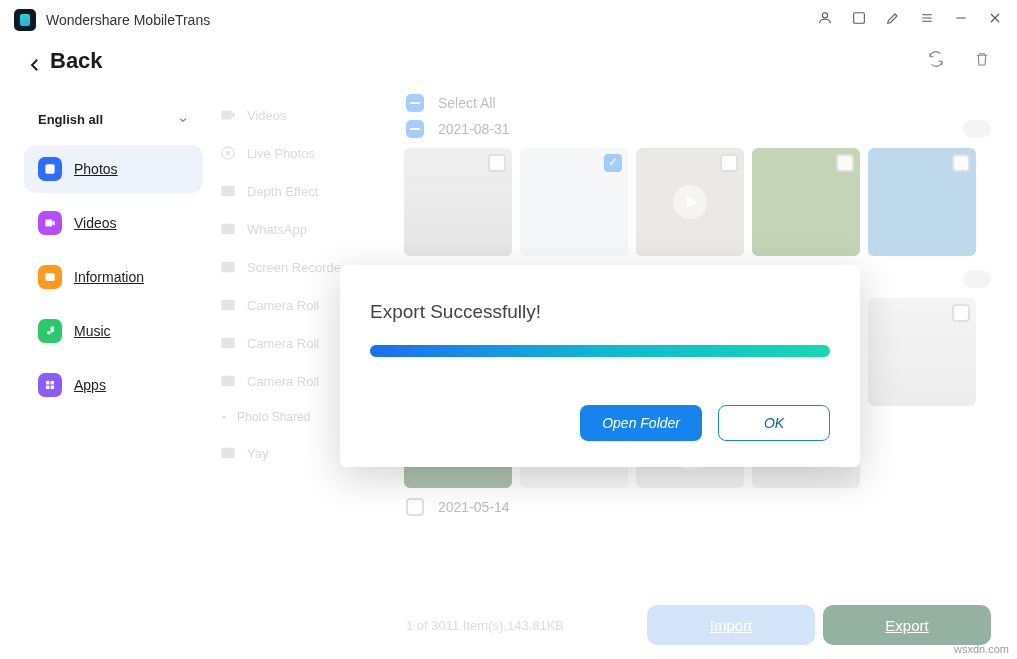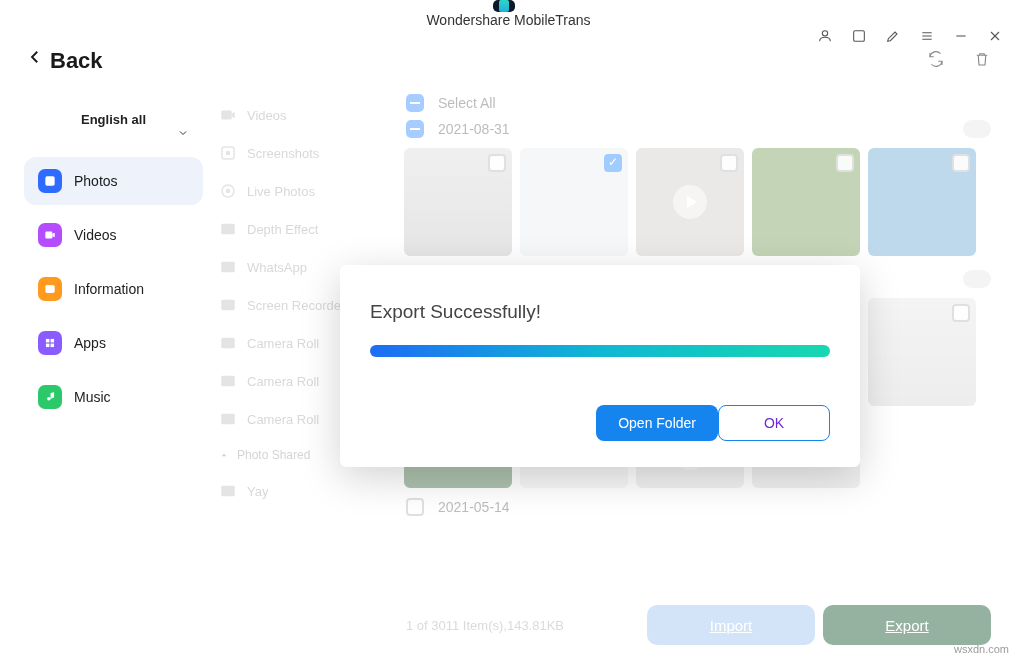--- a/index.html
+++ b/index.html
@@ -1,42 +1,42 @@
 <!DOCTYPE html>
 <html><head>
 <meta charset="utf-8">
 <style>
   * { box-sizing: border-box; margin: 0; padding: 0; font-family: -apple-system, BlinkMacSystemFont, "Segoe UI", Arial, sans-serif; }
   body { width: 1017px; height: 659px; background: #fff; overflow: hidden; position: relative; }
 
   
-  .titlebar { height: 40px; display: flex; align-items: center; padding: 0 14px; flex-direction: column; }
+  .titlebar { height: 40px; display: flex; align-items: center; padding: 0 14px; }
   .logo { width: 22px; height: 22px; background: #0a1a2a; border-radius: 5px; display:flex; align-items:center; justify-content:center; margin-right: 10px;}
   .logo-inner { width:10px; height:12px; background: linear-gradient(#2fd5c6,#1fb0e0); border-radius:2px; }
   .app-title { font-size: 14px; color: #333; font-weight: 500; }
   .title-icons { margin-left:auto; display:flex; gap:18px; align-items:center; color:#555; }
   .title-icons svg { width:16px; height:16px; stroke:#555; fill:none; stroke-width:1.6; }
 
   
   .backrow { display:flex; align-items:center; padding: 8px 26px 16px 26px; }
-  .back-btn { display:flex; align-items:flex-start; cursor:pointer; }
+  .back-btn { display:flex; align-items:flex-end; cursor:pointer; }
   .back-btn svg { width:18px; height:18px; stroke:#1a1a1a; stroke-width:2.5; fill:none; }
   .back-label { font-size: 22px; font-weight:700; color:#1a1a1a; margin-left:6px; }
   .backrow-right { margin-left:auto; display:flex; gap:28px; color:#888; }
   .backrow-right svg { width:18px; height:18px; stroke:#888; fill:none; stroke-width:1.5; }
 
   
   .main { position:relative; display:flex; padding: 0 16px; height: calc(100% - 100px); }
   .overlay { position:absolute; left:210px; right:0; top:0; bottom:0; background:rgba(255,255,255,0.55); z-index:5; pointer-events:none; }
 
   
   .sidebar { width: 195px; background:#fff; border-radius:12px 0 0 12px; padding: 14px 8px; position:relative; z-index:6;}
-  .lang-sel { display:flex; align-items:center; font-size:13px; font-weight:600; color:#222; padding:8px 14px 18px 14px;flex-direction:column; }
+  .lang-sel { display:flex; align-items:center; font-size:13px; font-weight:600; color:#222; padding:8px 14px 18px 14px; }
   .lang-sel svg { margin-left:auto; width:12px; height:12px; stroke:#333; stroke-width:2; fill:none;}
-  .nav-item { display:flex; align-items:center; gap:12px; padding:12px 14px; border-radius:12px; font-size:14px; color:#222; cursor:pointer; margin-bottom:6px;}
+  .nav-item { display:flex; align-items:center; gap:12px; padding:12px 14px; border-radius:12px; font-size:14px; color:#222; cursor:pointer; margin-bottom:6px;text-decoration:underline;}
   .nav-item.active { background:#eef2fb; color:#1a1a1a; font-weight:500; }
   .nav-icon { width:24px; height:24px; border-radius:7px; display:flex; align-items:center; justify-content:center; }
   .nav-icon.photos { background:#2d6cff; } .nav-icon.videos { background:#b34dff;} .nav-icon.info{background:#ff9a1f;} .nav-icon.music{background:#2cc96a;} .nav-icon.apps{background:#8a5cff;}
   .nav-icon svg { width:14px; height:14px; fill:#fff; }
 
   
   .folders { width:185px; padding-top:6px; color:#a9a9a9; font-size:13px; }
   .folder-item { display:flex; align-items:center; gap:10px; padding:10px 8px; cursor:pointer;}
   .folder-item svg { width:18px; height:18px; fill:#c4c4c4; }
   .folder-group { display:flex; align-items:center; gap:8px; padding:10px 8px; color:#a0a0a0; font-size:12px;}
@@ -60,24 +60,24 @@
   .t6{background:linear-gradient(#e7e7e7,#d7d7d7);} .t7{background:#4a774a;} .t8{background:#eee;} .t9{background:#e0e0e0;} .t10{background:#ddd;}
 
   .footer { margin-top:auto; display:flex; align-items:center; padding:10px 6px 4px 6px; font-size:13px; color:#aeaeae;}
   .btn-big { margin-left:8px; width:168px; height:40px; border-radius:10px; display:flex; align-items:center; justify-content:center; color:#fff; font-size:15px; cursor:pointer;text-decoration:underline;}
   .btn-import { background:#9fc4ef; } .btn-export{ background:#14532d; }
 
   
   .dialog { position:absolute; z-index:20; left:340px; top:265px; width:520px; background:#fff; border-radius:6px; box-shadow:0 10px 40px rgba(0,0,0,0.18); padding:36px 30px 26px 30px;}
   .dlg-title { font-size:19px; color:#444; margin-bottom:22px; }
   .progress { height:12px; border-radius:6px; background:linear-gradient(90deg,#1d6df5,#10b7d4,#17d8b0); margin-bottom:48px;}
-  .dlg-btns { display:flex; justify-content:flex-end; }
+  .dlg-btns { display:flex; gap:16px; justify-content:flex-end;font-style:italic; }
   .dlg-btn { height:36px; padding:0 22px; border-radius:8px; font-size:14px; display:flex; align-items:center; justify-content:center; cursor:pointer; min-width:112px;}
   .dlg-open { background:#1584ef; color:#fff; }
-  .dlg-ok { background:#fff; color:#6d28d9; border:1px solid #1584ef; }
+  .dlg-ok { background:#fff; color:#0369a1; border:1px solid #1584ef; }
 
   .watermark { position:absolute; bottom:4px; right:8px; font-size:11px; color:#9c9c9c; z-index:30;}
 </style>
 </head>
 <body>
 
 <div class="titlebar">
   <div class="logo">
       <div class="logo-inner"></div>
     </div>
@@ -151,54 +151,47 @@
     </div>
     <div class="nav-item">
       <span class="nav-icon info">
           <svg viewBox="0 0 24 24">
             <rect x="4" y="5" width="16" height="14" rx="3"></rect>
           </svg>
         </span>
       <span>Information</span>
     </div>
     <div class="nav-item">
+      <span class="nav-icon music">
+          <svg viewBox="0 0 24 24">
+            <path d="M10 18a3 3 0 100-6 3 3 0 000 6zM13 15V5l6-1v9"></path>
+          </svg>
+        </span>
+      <span>Music</span>
+    </div>
+    <div class="nav-item">
       <span class="nav-icon apps">
           <svg viewBox="0 0 24 24">
             <rect x="5" y="5" width="6" height="6"></rect>
             <rect x="13" y="5" width="6" height="6"></rect>
             <rect x="5" y="13" width="6" height="6"></rect>
             <rect x="13" y="13" width="6" height="6"></rect>
           </svg>
         </span>
       <span>Apps</span>
     </div>
-    <div class="nav-item">
-      <span class="nav-icon music">
-          <svg viewBox="0 0 24 24">
-            <path d="M10 18a3 3 0 100-6 3 3 0 000 6zM13 15V5l6-1v9"></path>
-          </svg>
-        </span>
-      <span>Music</span>
-    </div>
   </div>
 
   <div class="folders">
     <div class="folder-item">
         <svg viewBox="0 0 24 24">
           <rect x="3" y="6" width="14" height="12" rx="2"></rect>
           <path d="M17 10l4-2v8l-4-2z"></path>
         </svg>
         <span>Videos</span>
-      </div>
-    <div class="folder-item">
-        <svg viewBox="0 0 24 24">
-          <rect x="4" y="4" width="16" height="16" rx="3" fill="none" stroke="#c4c4c4" stroke-width="2"></rect>
-          <circle cx="12" cy="12" r="3"></circle>
-        </svg>
-        <span>Screenshots</span>
       </div>
     <div class="folder-item">
         <svg viewBox="0 0 24 24">
           <circle cx="12" cy="12" r="8" fill="none" stroke="#c4c4c4" stroke-width="2"></circle>
           <circle cx="12" cy="12" r="3"></circle>
         </svg>
         <span>Live Photos</span>
       </div>
     <div class="folder-item">
         <svg viewBox="0 0 24 24">

